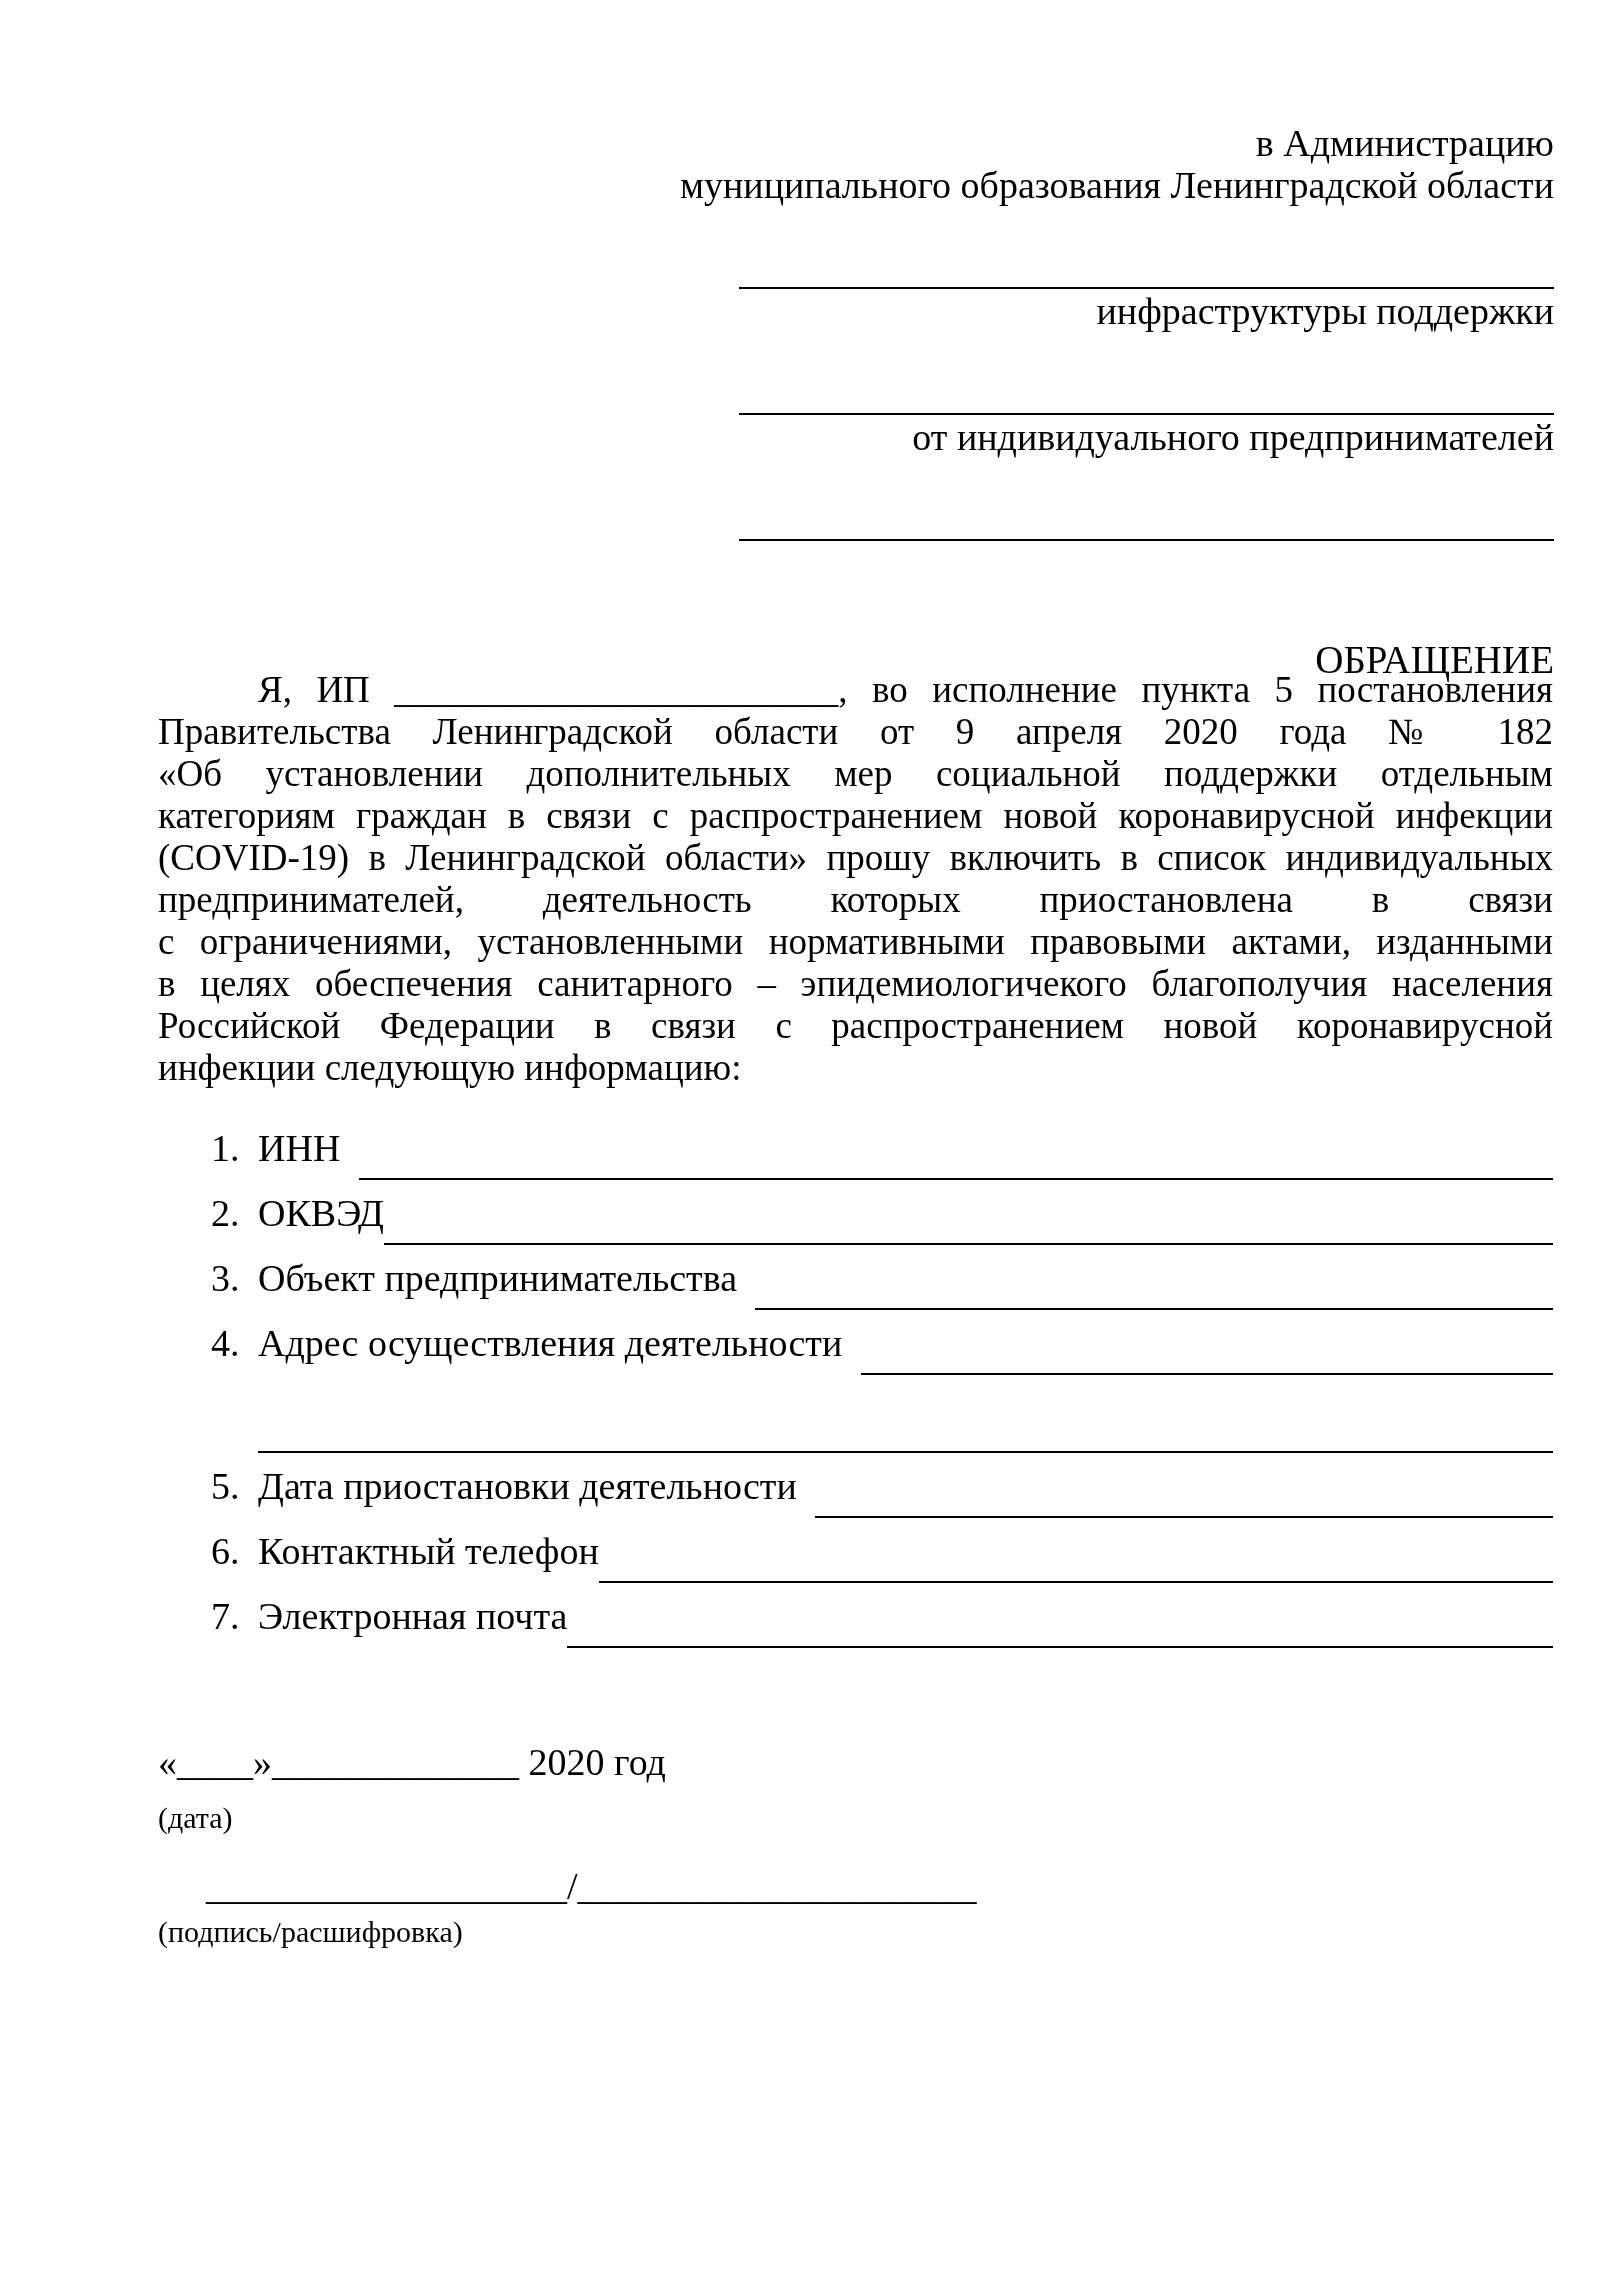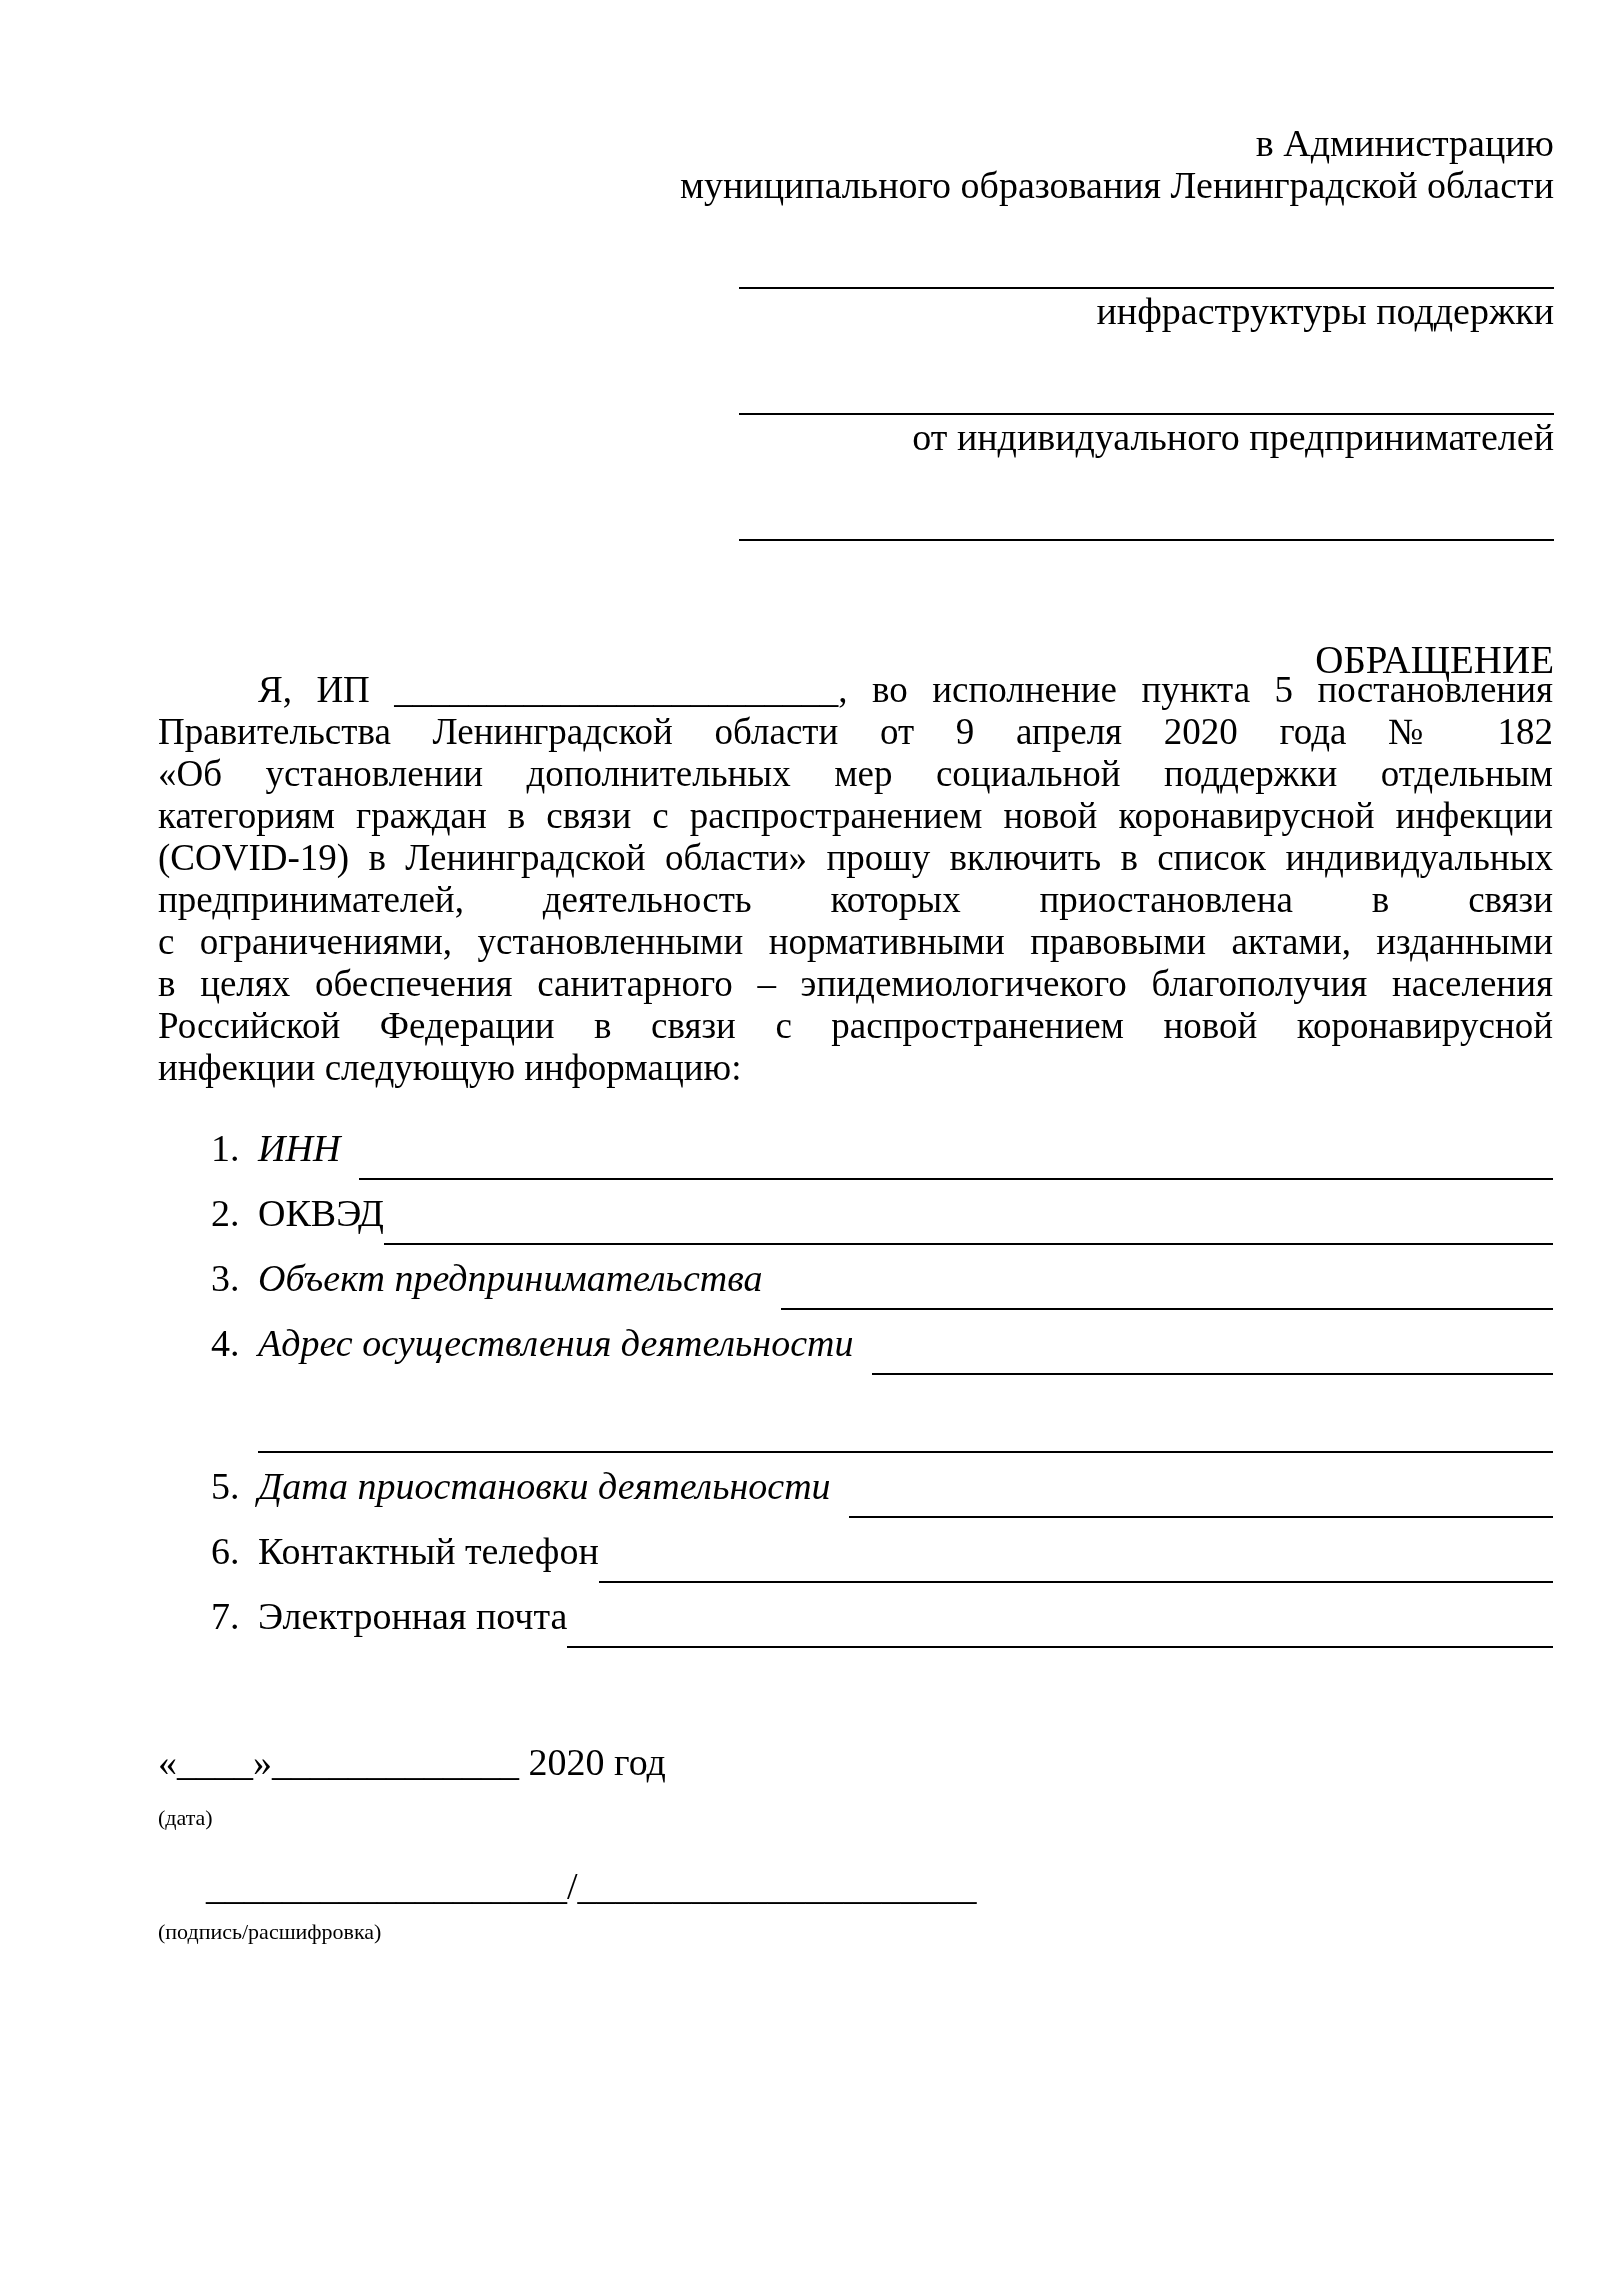--- a/index.html
+++ b/index.html
@@ -88,33 +88,33 @@
   }
   .li .label { flex: none; white-space: pre; }
   .li .fill {
     flex: 1 1 auto;
     border-bottom: 2.6px solid #000;
     margin-bottom: 1.3px;
   }
   .li.cont { margin-top: 13px; }
   .li.cont .lead { width: 100px; flex: none; }
   
-  .li.gap .label { padding-right: 18.3px; font-style: italic; }
+  .li.gap .label { padding-right: 18.3px; }
 
   
   .footer {
     position: absolute;
     top: 1741px;
     left: 158px;
     width: 1395px;
     line-height: 42px;
   }
   .date-line { height: 42px; white-space: pre; }
   .caption {
-    font-size: 22px;
+    font-size: 30px;
     line-height: 37px;
     margin-top: 15.7px;
     white-space: pre;
   }
   .sig-line {
     margin-top: 29px;
     height: 42px;
     white-space: pre;
     margin-left: 48px;
   }

